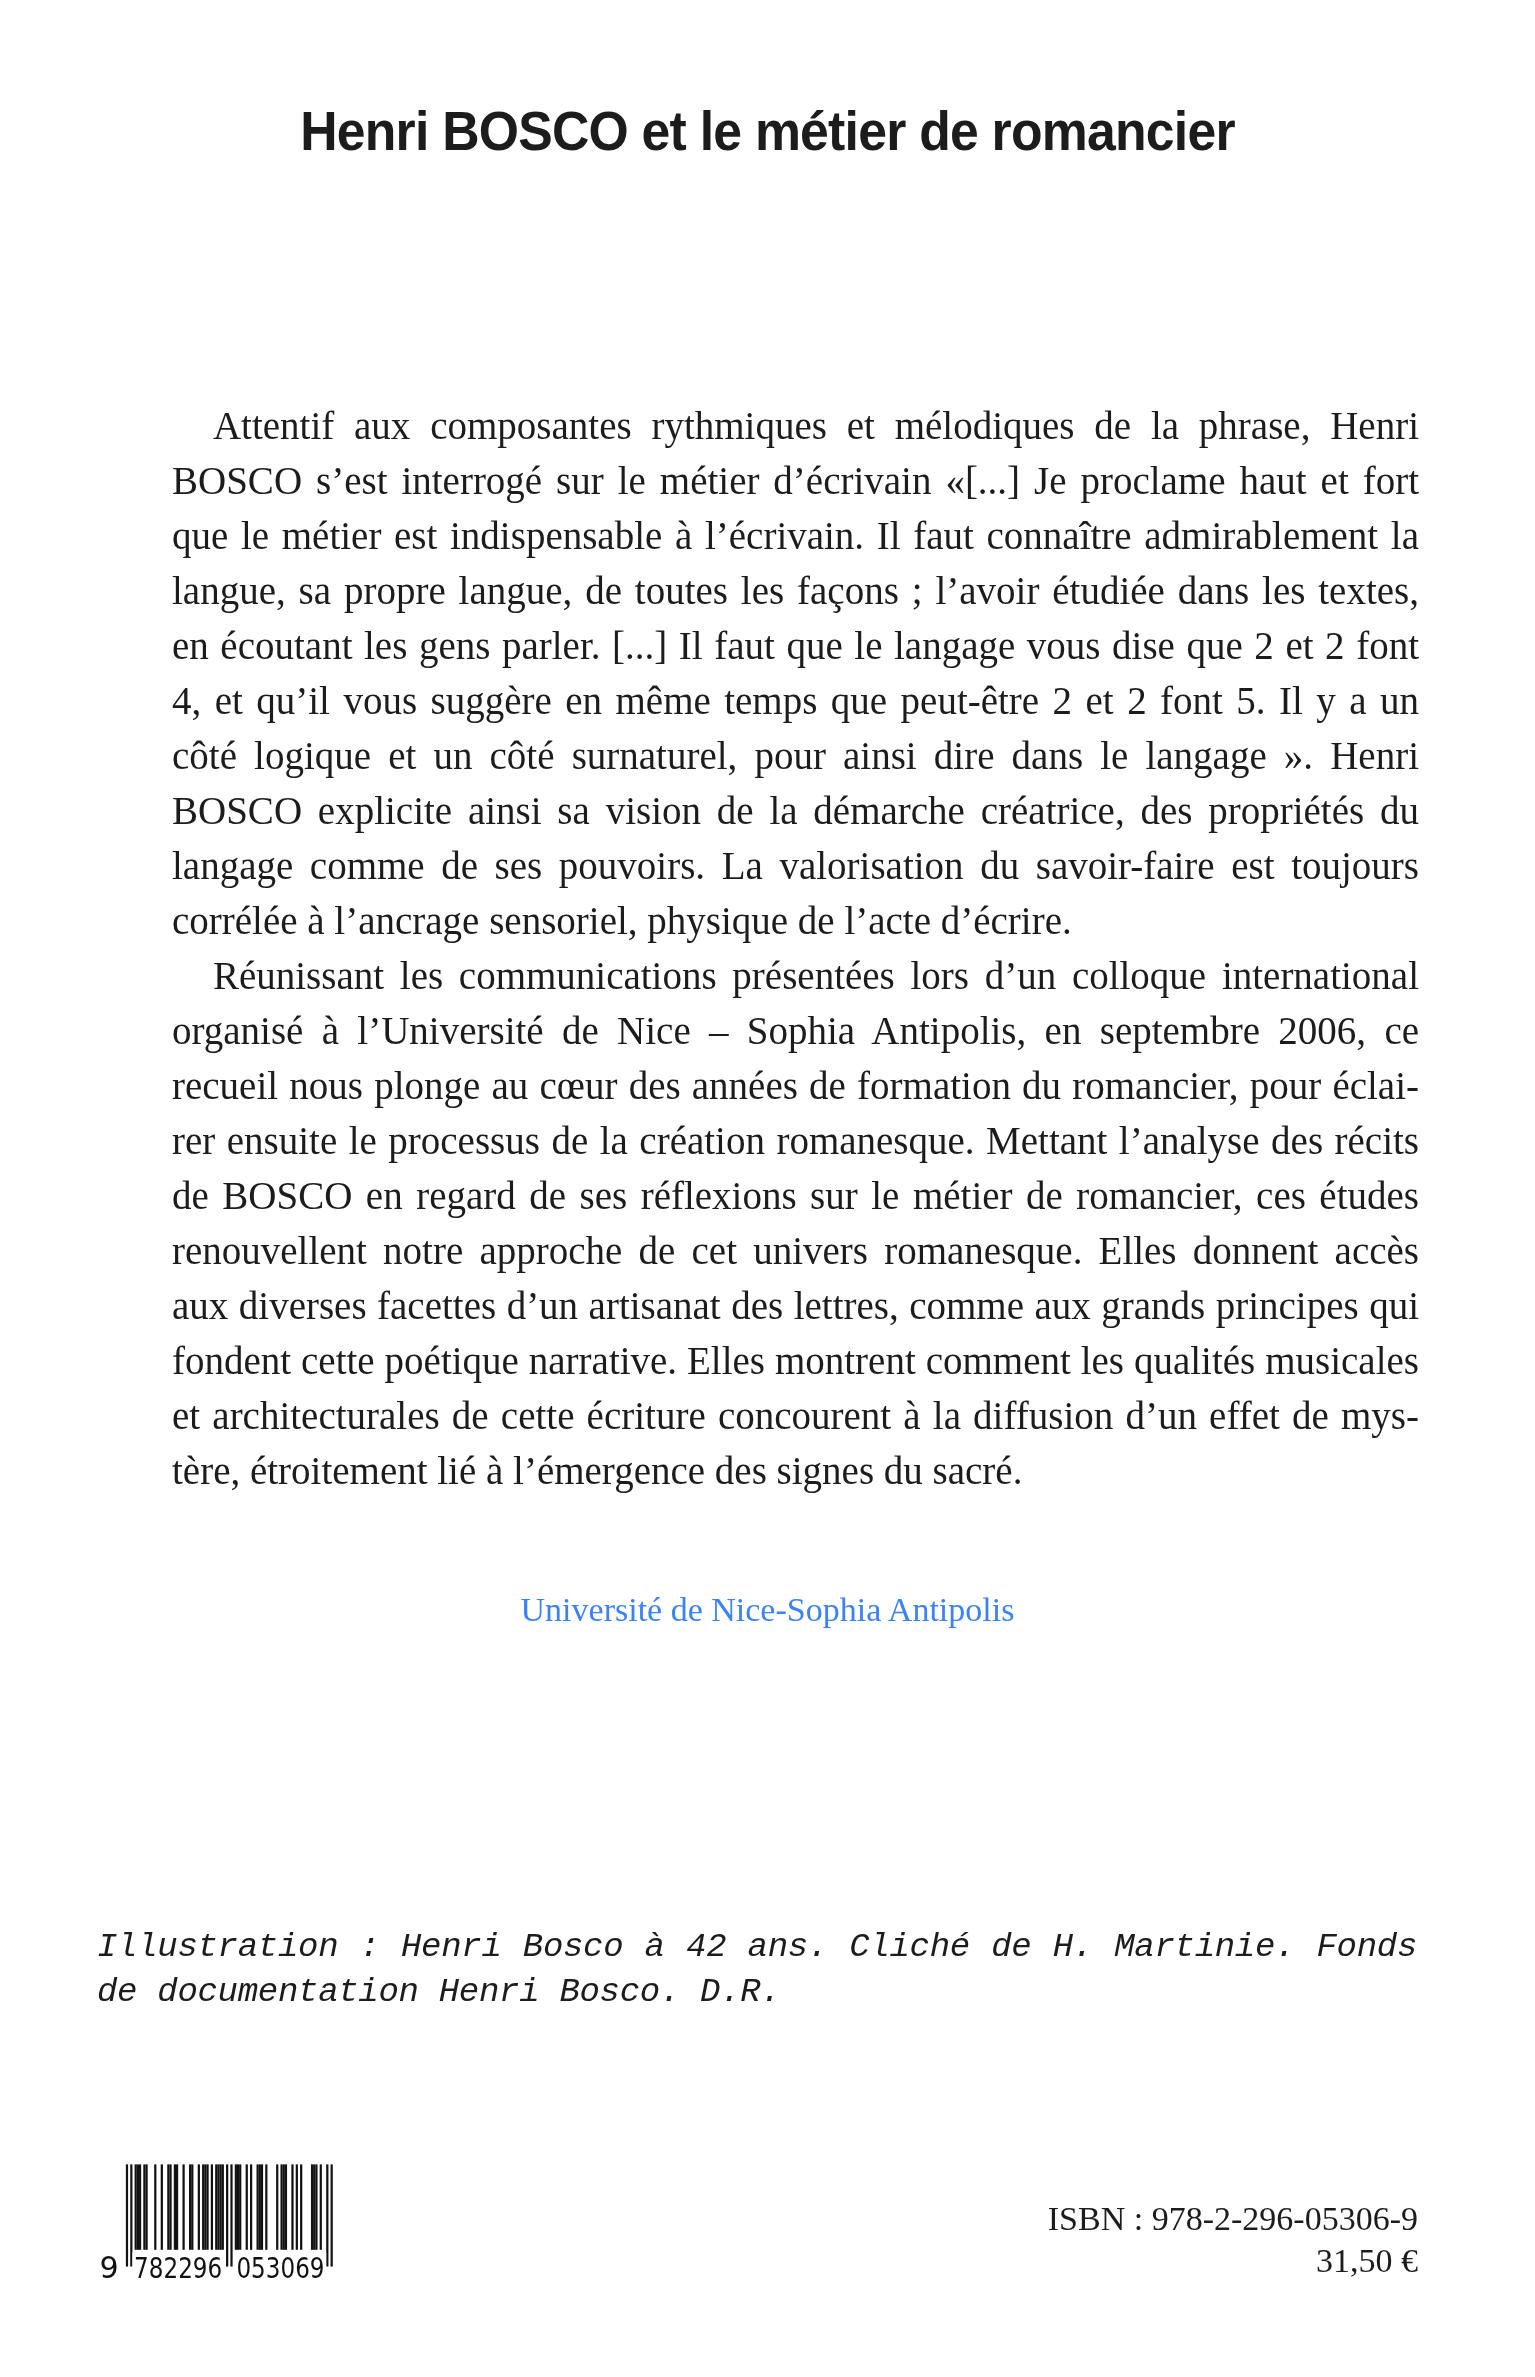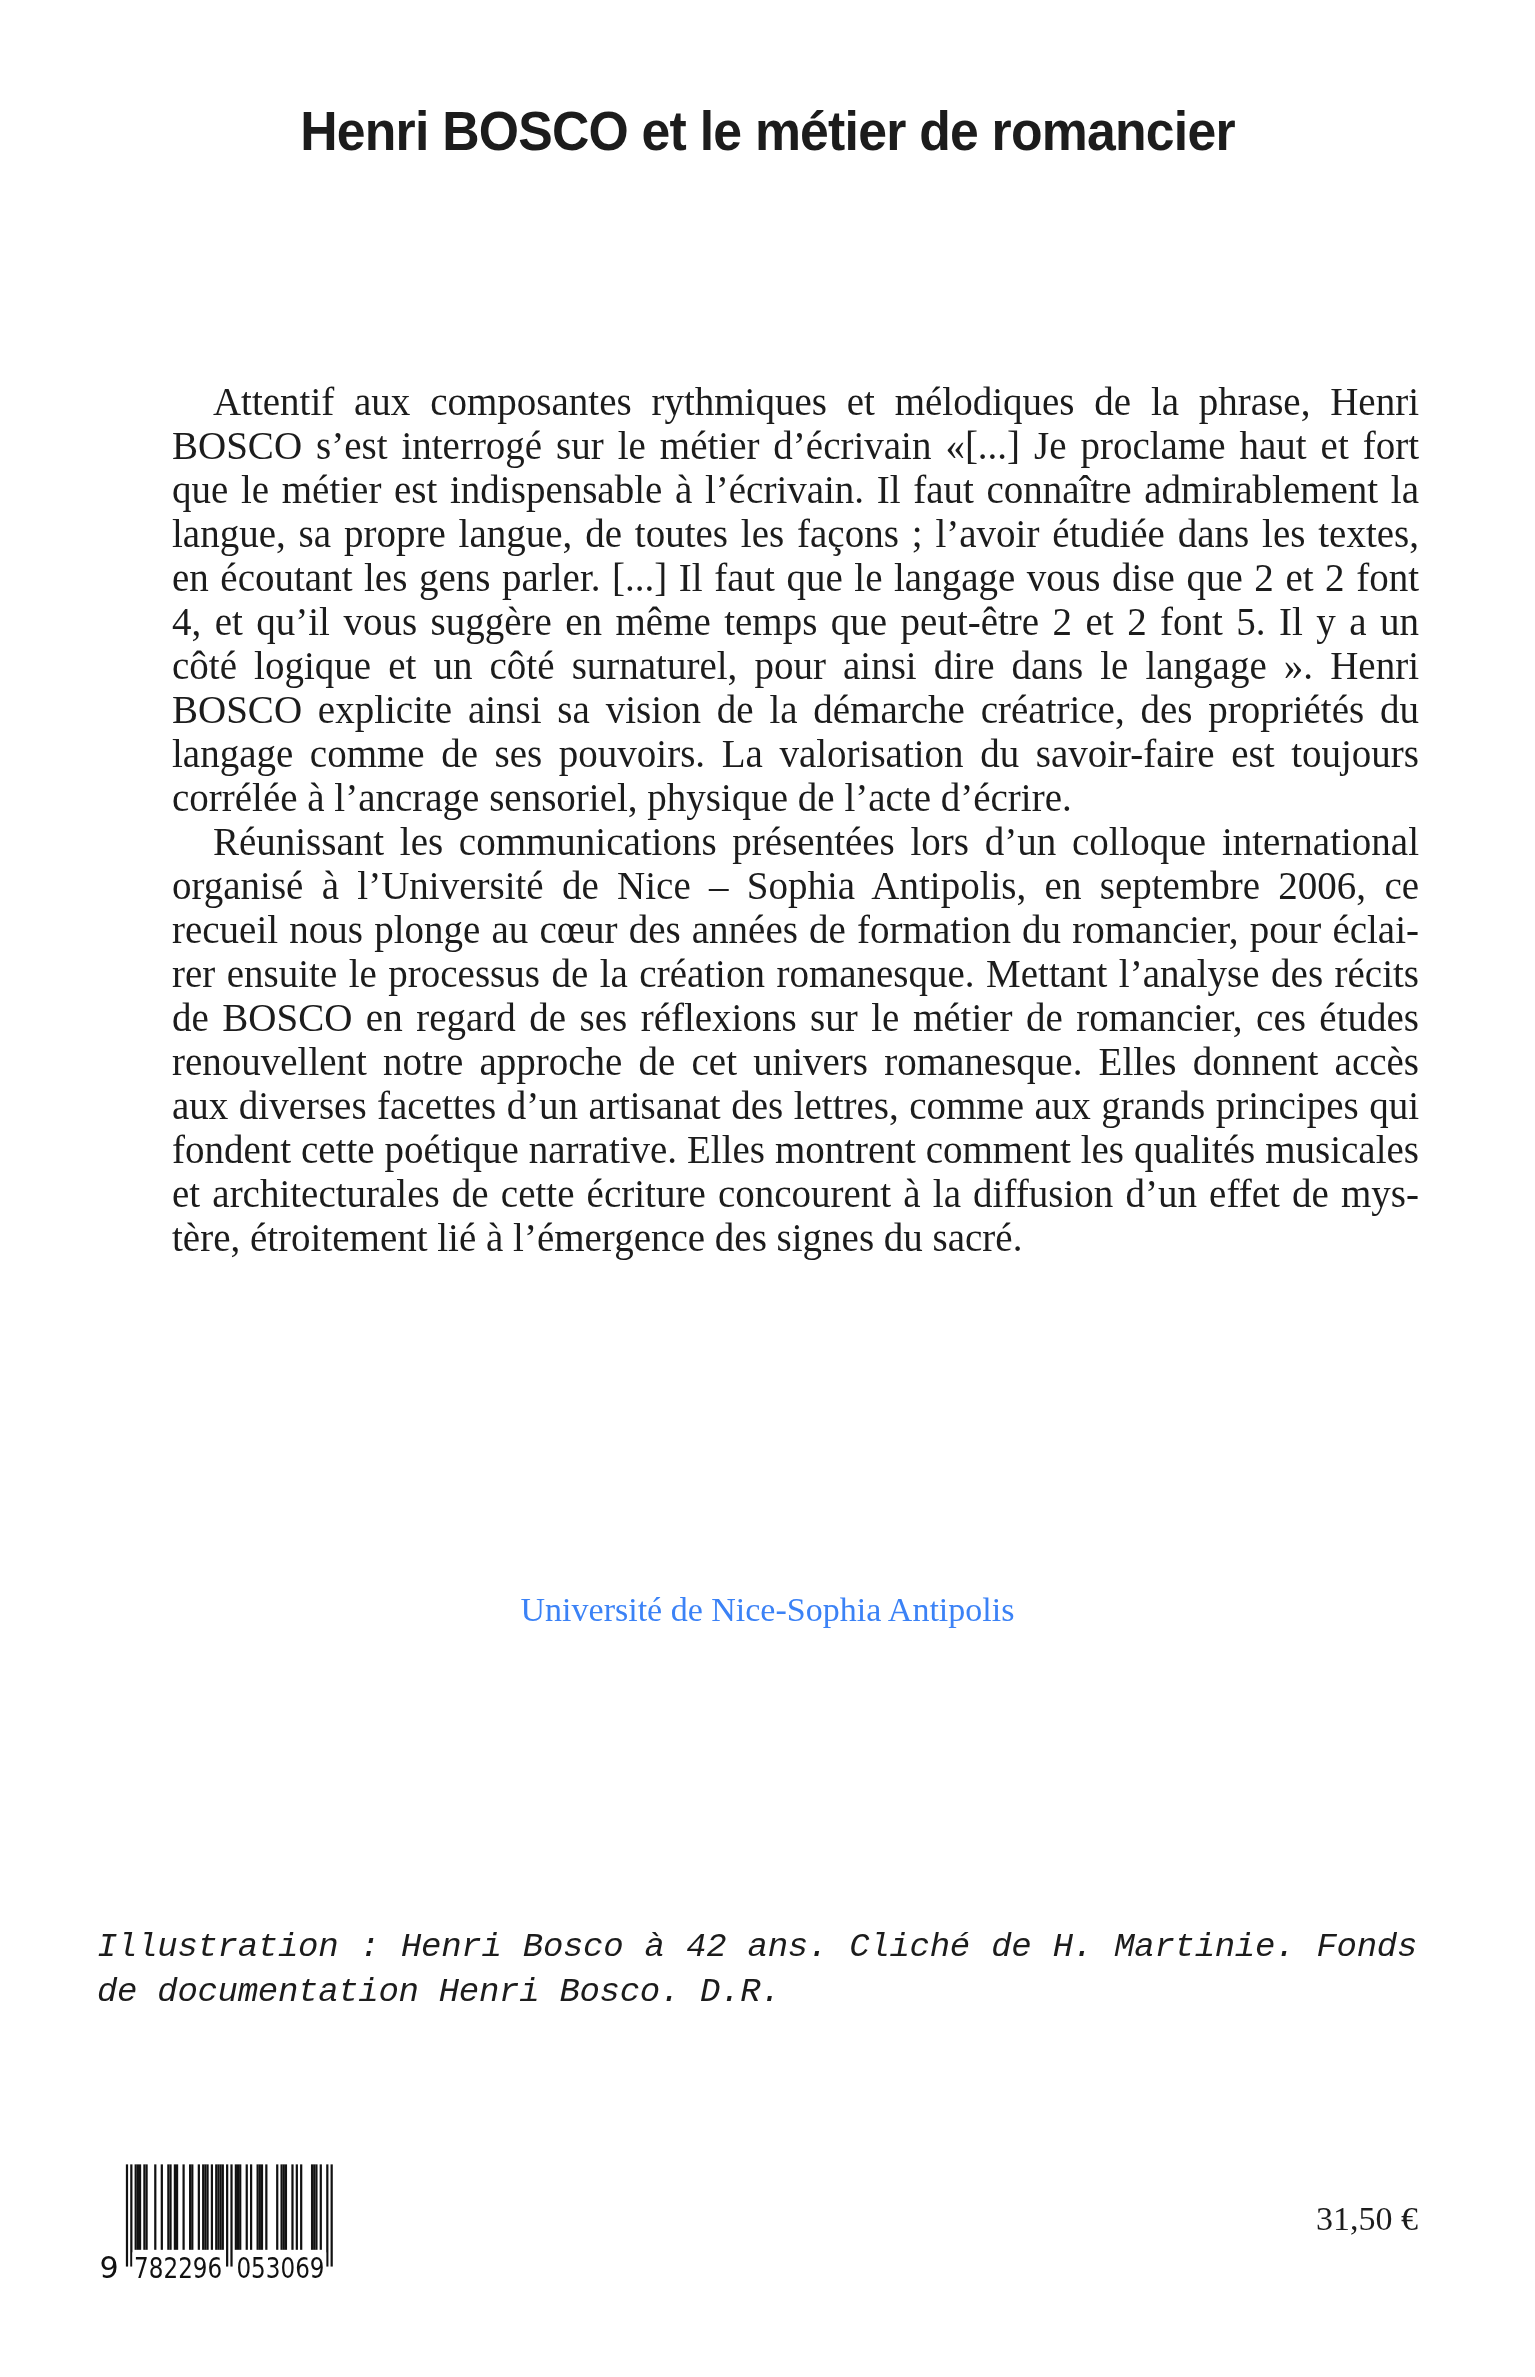--- a/index.html
+++ b/index.html
@@ -4,22 +4,22 @@
 <style>
   html, body { margin: 0; padding: 0; background: #ffffff; }
   body { width: 1535px; height: 2377px; position: relative; overflow: hidden; color: #1a1a1a; }
   .title {
     position: absolute; left: 0; top: 99px; width: 1535px; text-align: center;
     font-family: "Liberation Sans", sans-serif; font-weight: bold; font-size: 55px;
     letter-spacing: -0.8px; transform: scaleX(0.94); transform-origin: center;
     color: #1c1c1c; margin: 0;
   }
   .body-text {
-    position: absolute; left: 172px; top: 380px; width: 1247px;
-    font-family: "Liberation Serif", serif; font-size: 39px; line-height: 44px;
+    position: absolute; left: 172px; top: 398px; width: 1247px;
+    font-family: "Liberation Serif", serif; font-size: 39px; line-height: 55px;
     text-align: justify; color: #1c1c1c;
   }
   .body-text p { margin: 0; text-indent: 1.05em; hyphens: manual; }
   .affiliation {
     position: absolute; left: 0; width: 1535px; top: 1591px; text-align: center;
     font-family: "Liberation Serif", serif; font-size: 34px; color: #3b82f6;
   }
   .credit {
     position: absolute; left: 97px; top: 1925px; width: 1320px;
     font-family: Liberation Mono, monospace; font-style: italic; font-size: 34px; line-height: 45px;
@@ -96,15 +96,16 @@
     <rect x="289.20" y="5" width="2.65" height="122" fill="#111"></rect>
     <rect x="294.40" y="5" width="2.65" height="122" fill="#111"></rect>
     <text x="30" y="141" font-family="DejaVu Sans, sans-serif" font-size="36" fill="#111" text-anchor="middle" textLength="">9</text>
     <rect x="57.8" y="110" width="109.2" height="40" fill="#fff"></rect>
     <text x="112.4" y="141" font-family="DejaVu Sans, sans-serif" font-size="33" fill="#111" text-anchor="middle" textLength="105.2" lengthAdjust="spacingAndGlyphs">782296</text>
     <rect x="180.0" y="110" width="109.2" height="40" fill="#fff"></rect>
     <text x="234.6" y="141" font-family="DejaVu Sans, sans-serif" font-size="33" fill="#111" text-anchor="middle" textLength="105.2" lengthAdjust="spacingAndGlyphs">053069</text>
   </svg>
 
 <div class="isbn-block">
+  <div>ISBN : 978-2-296-05306-9</div>
   <div>31,50 €</div>
 </div>
 
 
 </body></html>

